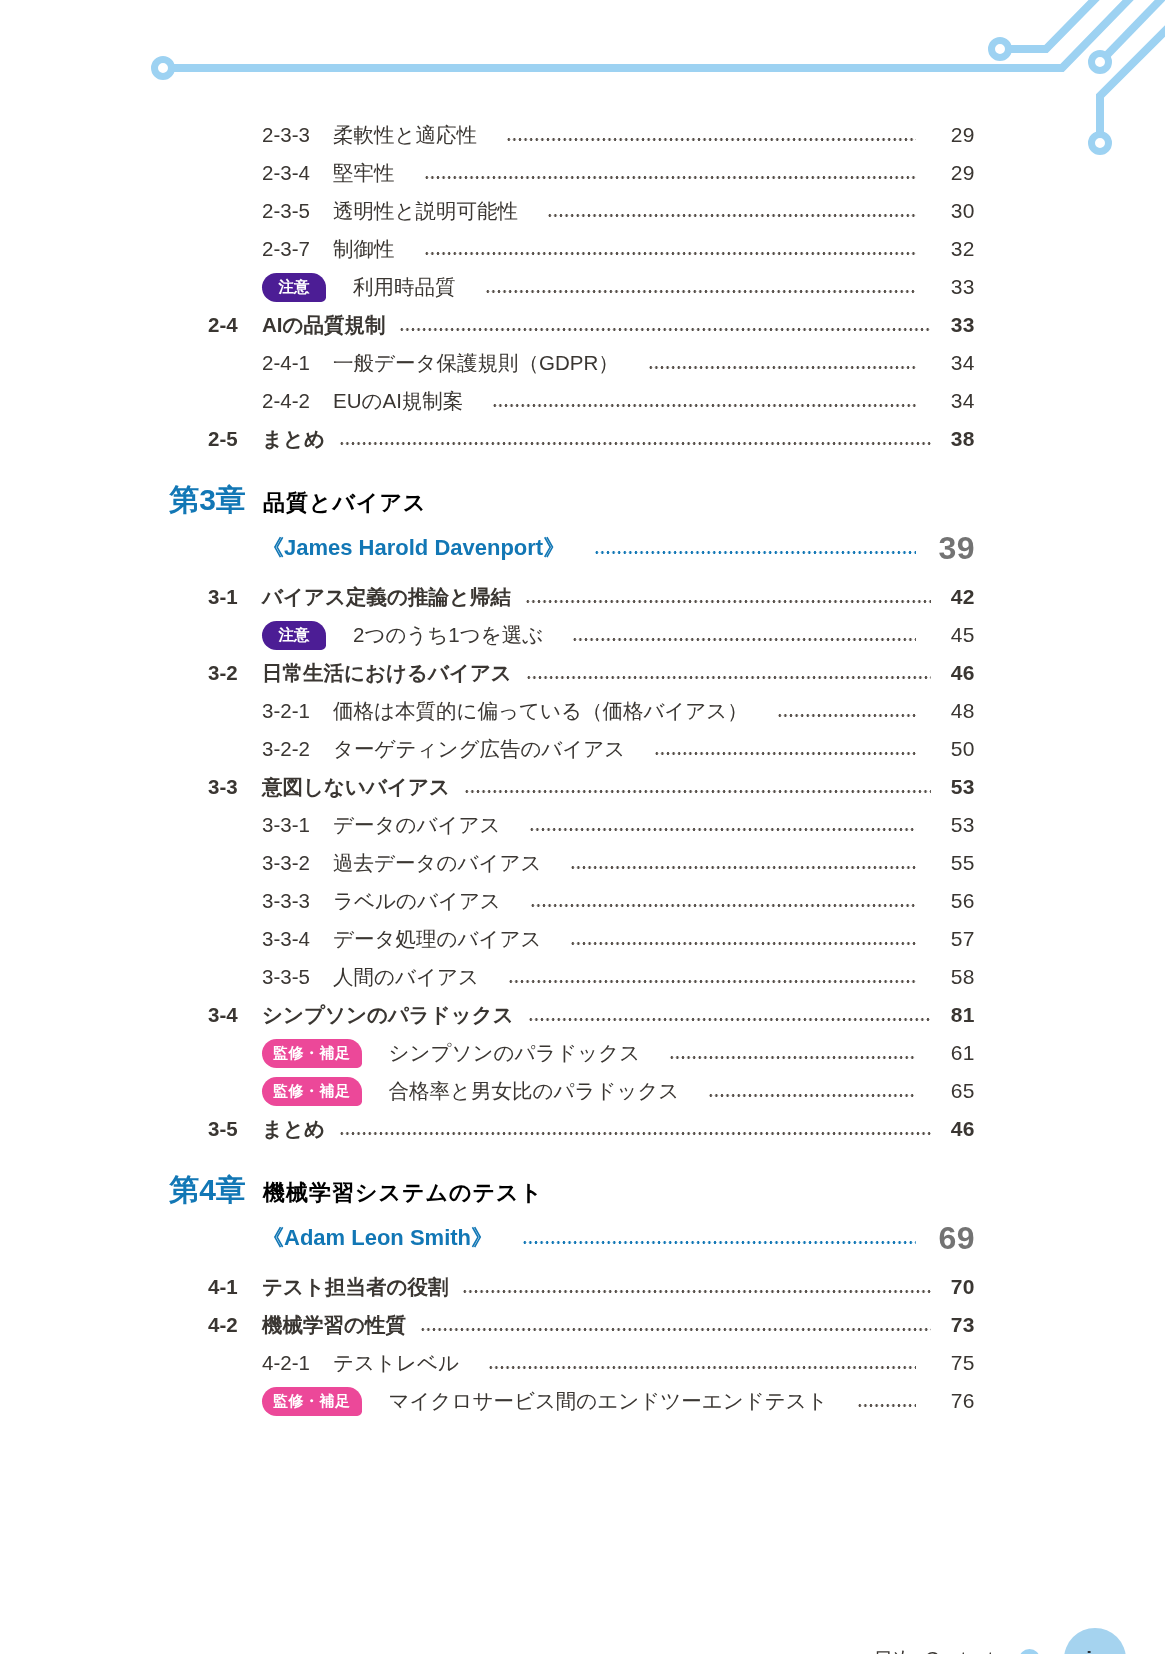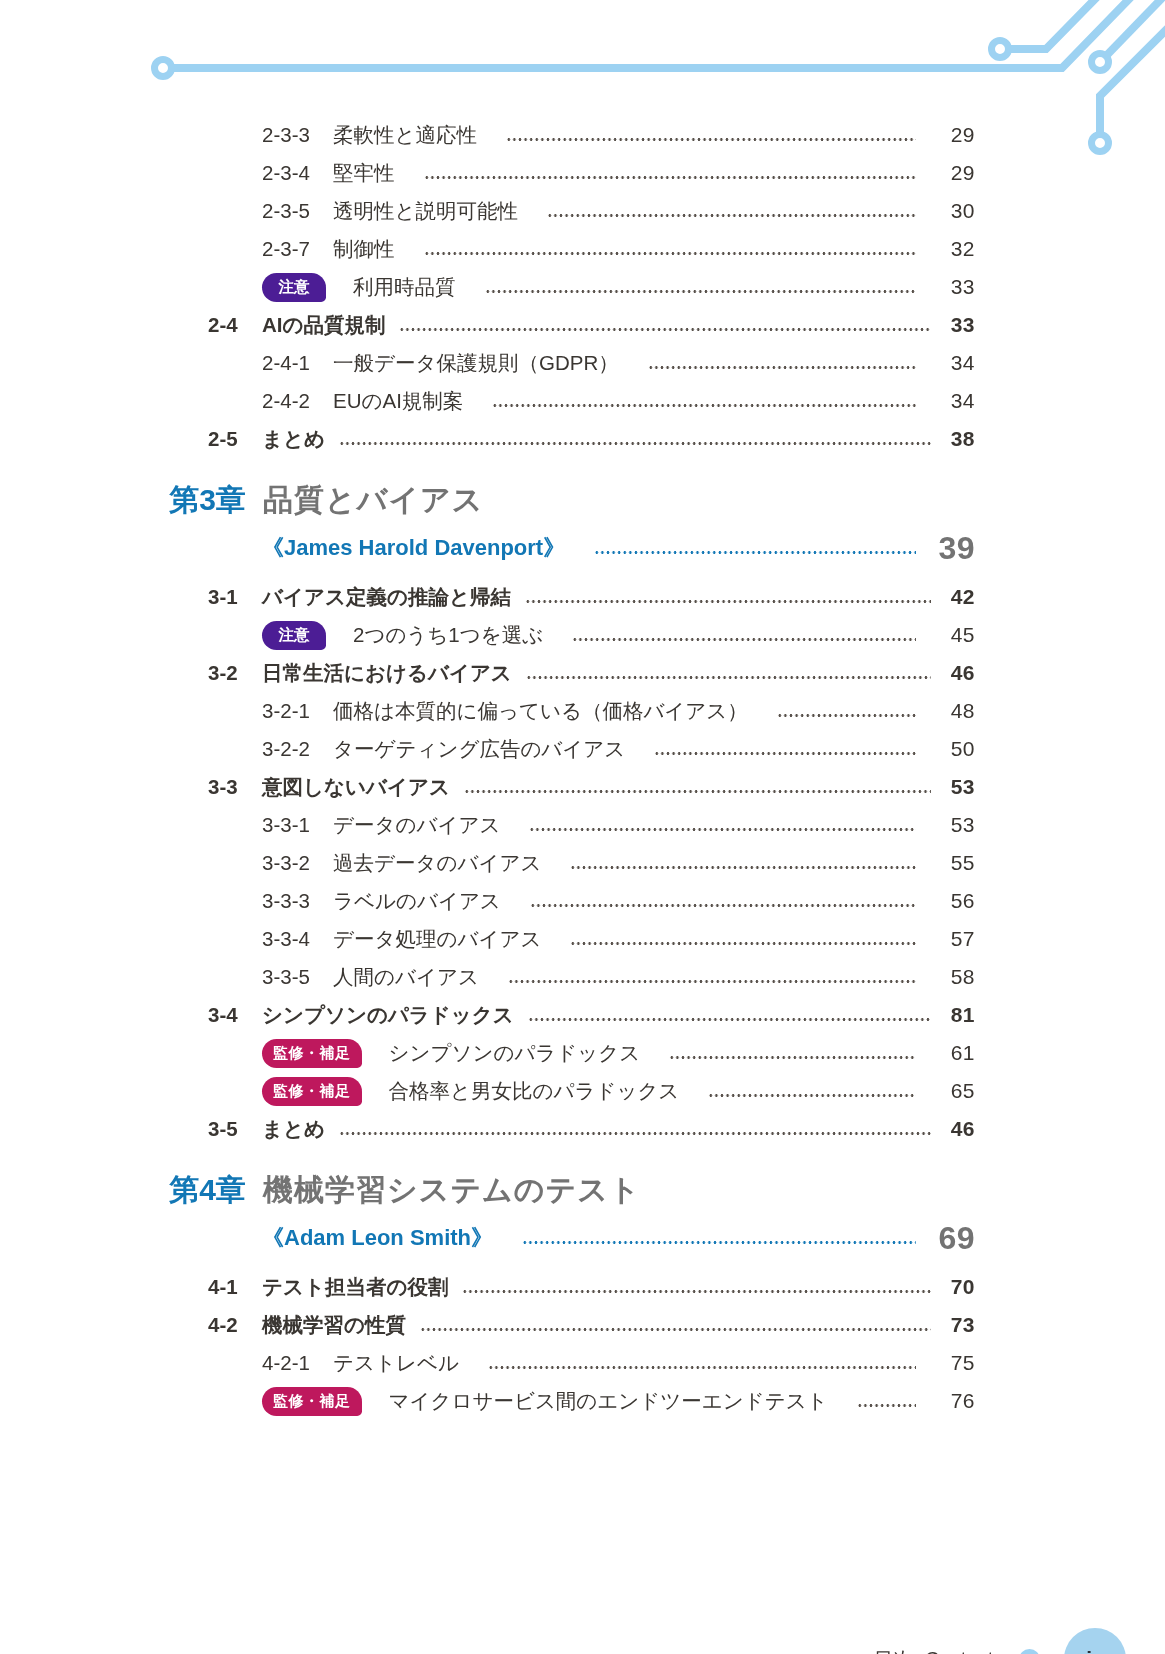--- a/index.html
+++ b/index.html
@@ -32,25 +32,25 @@
     background-size:5.6px 9px;background-repeat:repeat-x;background-position:0 50%;
   }
   .pg{flex:0 0 auto;min-width:38px;text-align:right;font-size:21px;letter-spacing:.5px;}
   
   .badge{
     display:inline-flex;align-items:center;justify-content:center;
     height:29px;border-radius:15px 15px 5px 15px;color:#ffffff;font-weight:bold;
     margin-right:12px;flex:0 0 auto;
   }
   .badge.note{background:#4c1d95;font-size:15.5px;padding:0 11px;min-width:42px;}
-  .badge.sup{background:#be185d;font-size:15px;padding:0 11px;letter-spacing:.5px;}
+  .badge.sup{background:#ec4899;font-size:15px;padding:0 11px;letter-spacing:.5px;}
   
   .chapter{display:flex;align-items:baseline;height:46px;margin-top:22px;}
   .ch-num{width:111px;font-size:30px;font-weight:800;color:#1277b5;flex:0 0 auto;text-align:center;}
-  .ch-title{font-size:30px;font-weight:800;color:#737373;letter-spacing:1px;white-space:nowrap;}
+  .ch-title{font-size:22px;font-weight:800;color:#000000;letter-spacing:1px;white-space:nowrap;}
   .author{height:44px;margin-bottom:8px;}
   .author .a-title{font-size:22px;font-weight:bold;color:#1277b5;white-space:nowrap;}
   .author .leader{background-image:radial-gradient(circle,#1277b5 1.25px,transparent 1.5px);}
   .author .pg{color:#737373;font-weight:800;font-size:32px;}
   
   .footer{position:absolute;top:1628px;right:39px;display:flex;align-items:center;}
   .f-label{font-size:19.5px;color:#3a3632;margin-right:16px;display:flex;align-items:center;}
   .f-label .jp{margin-right:12px;}
   .f-ring{width:11px;height:11px;border:5px solid #9dd2f2;border-radius:50%;background:#fff;flex:0 0 auto;}
   .f-line{width:28px;height:7px;background:#9dd2f2;margin:0 -2px;flex:0 0 auto;}

